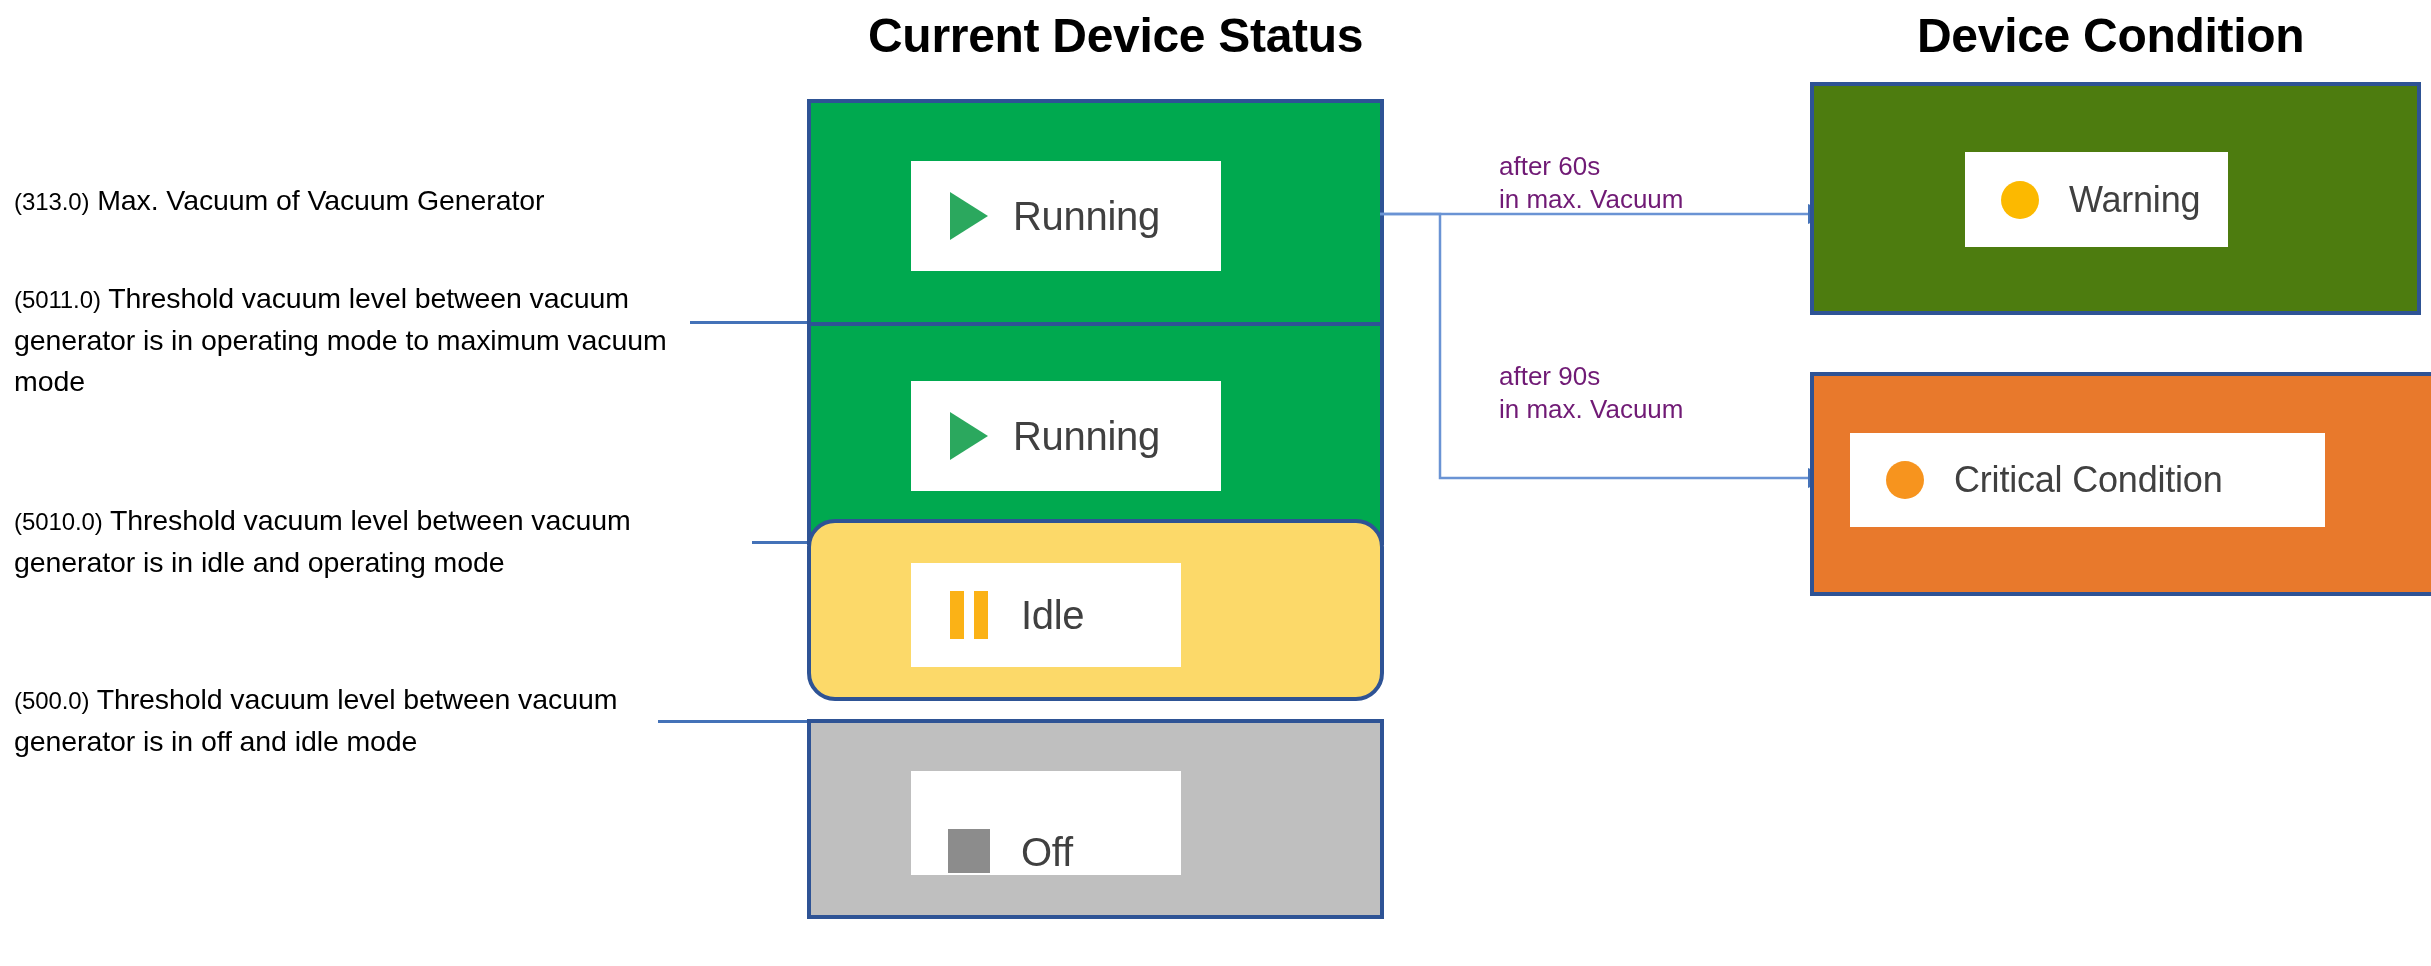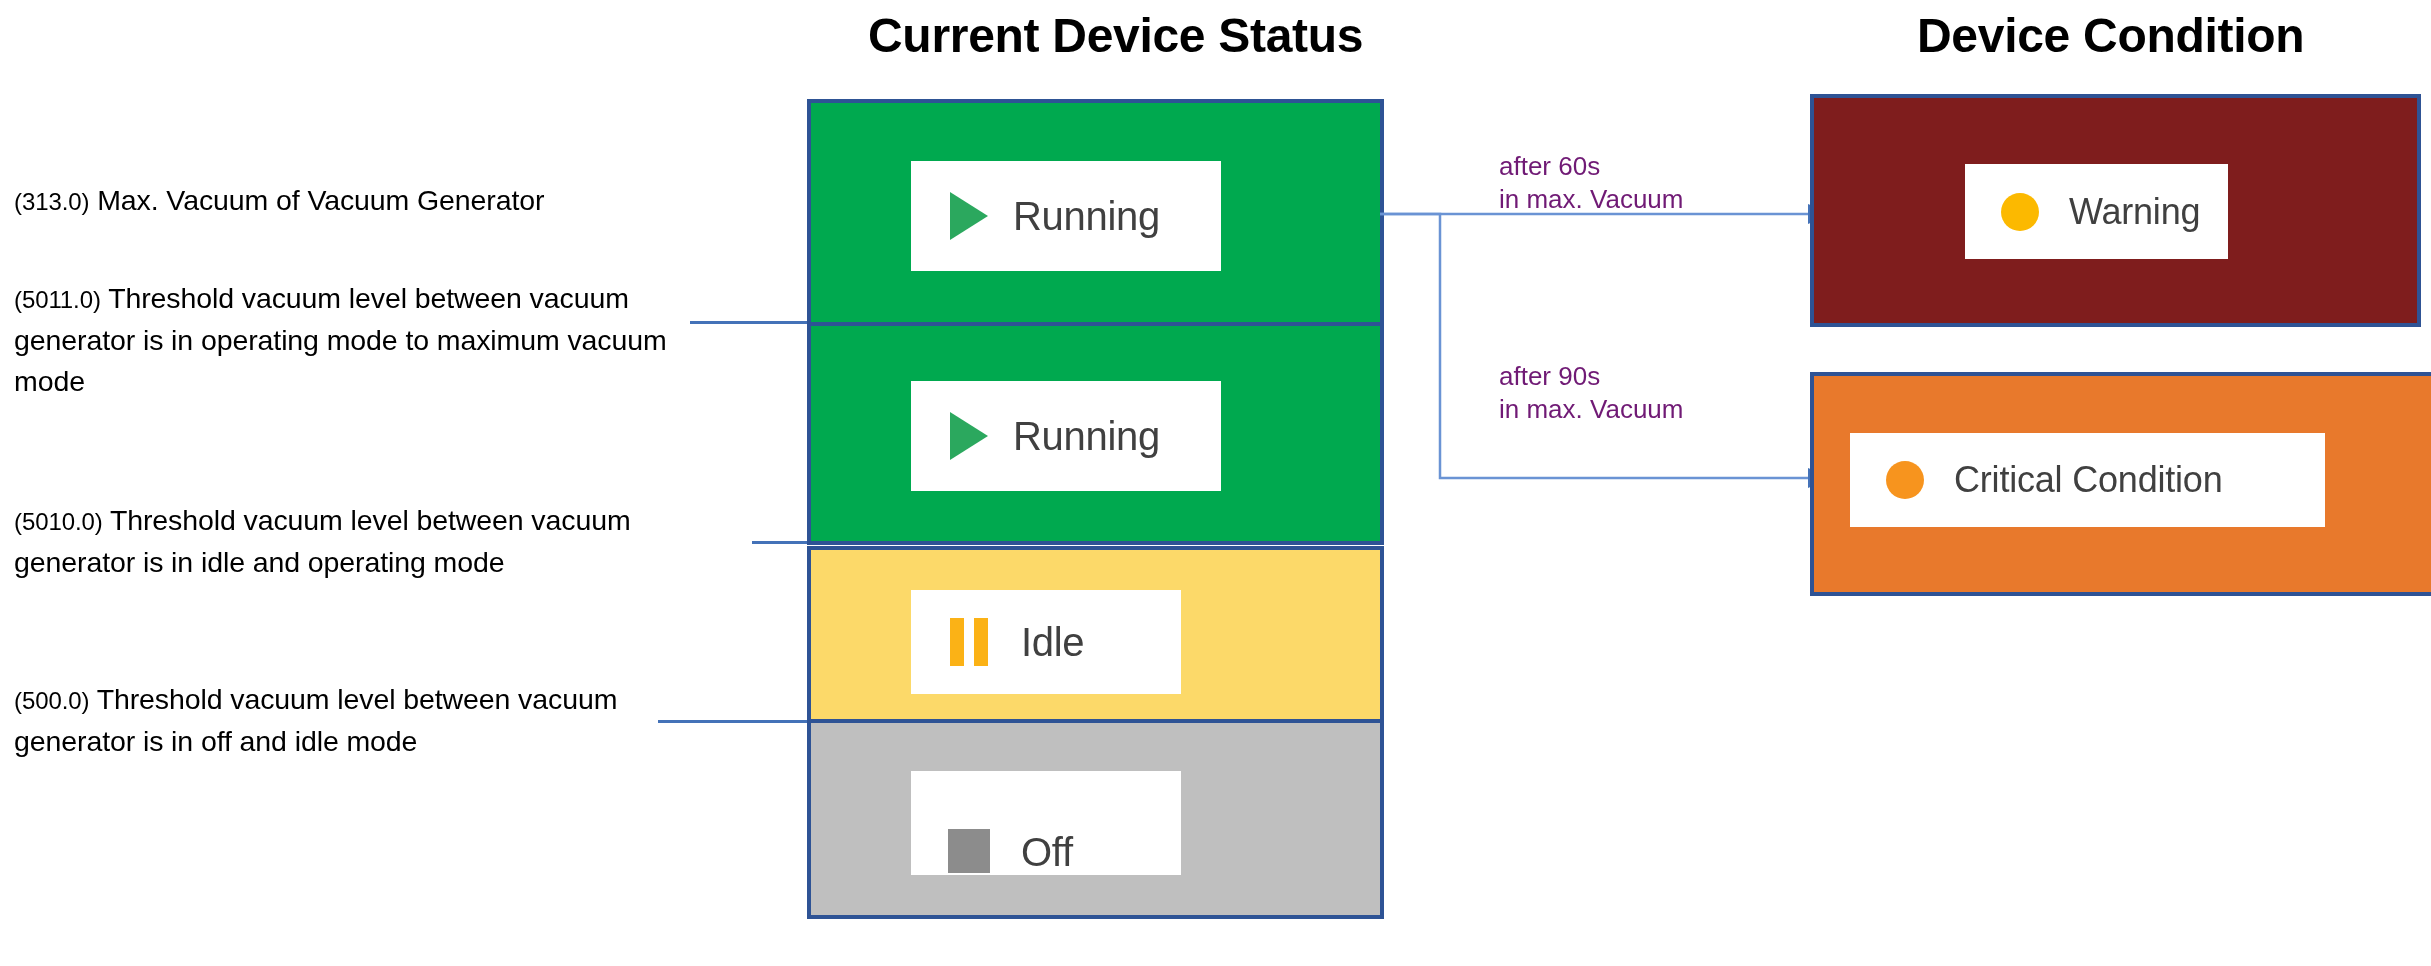--- a/index.html
+++ b/index.html
@@ -70,21 +70,21 @@
     position: absolute;
     left: 0;
     width: 577px;
     box-sizing: border-box;
     border: 4px solid #2e5395;
     display: flex;
     align-items: center;
   }
   #status-block-running-1 { top: 0px;   height: 227px; background: #00a94f; }
   #status-block-running-2 { top: 223px; height: 223px; background: #00a94f; }
-  #status-block-idle      { top: 447px; height: 182px; background: #fcd969; }
+  #status-block-idle      { top: 420px; height: 182px; background: #fcd969; border-radius: 28px; }
   #status-block-off       { top: 620px; height: 200px; background: #bfbfbf; }
 
   .status-badge {
     position: absolute;
     background: #ffffff;
     display: flex;
     align-items: center;
     box-sizing: border-box;
   }
   #status-badge-running-1 { left: 100px; top: 58px; width: 310px; height: 110px; }
@@ -135,22 +135,22 @@
 
   
   .condition-box {
     position: absolute;
     box-sizing: border-box;
     border: 4px solid #2e5395;
     display: flex;
     align-items: center;
   }
   #condition-box-warning {
-    left: 1810px; top: 94px; width: 611px; height: 233px;
-    background: #7f1d1d;
+    left: 1810px; top: 82px; width: 611px; height: 233px;
+    background: #4d7c0f;
   }
   #condition-box-critical {
     left: 1810px; top: 372px; width: 667px; height: 224px;
     background: #e8792c;
   }
   .condition-badge {
     position: absolute;
     background: #ffffff;
     display: flex;
     align-items: center;

